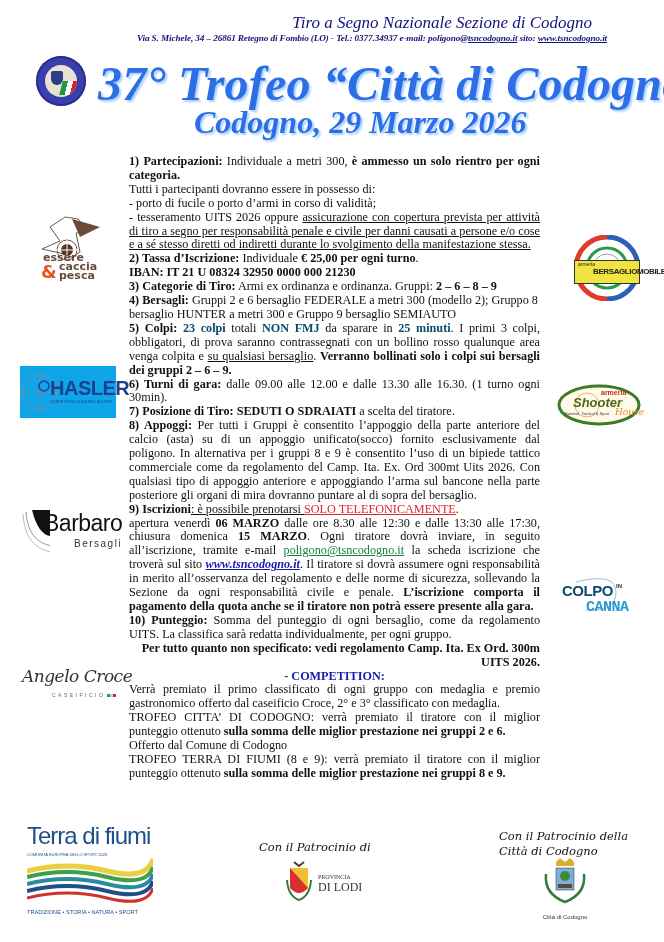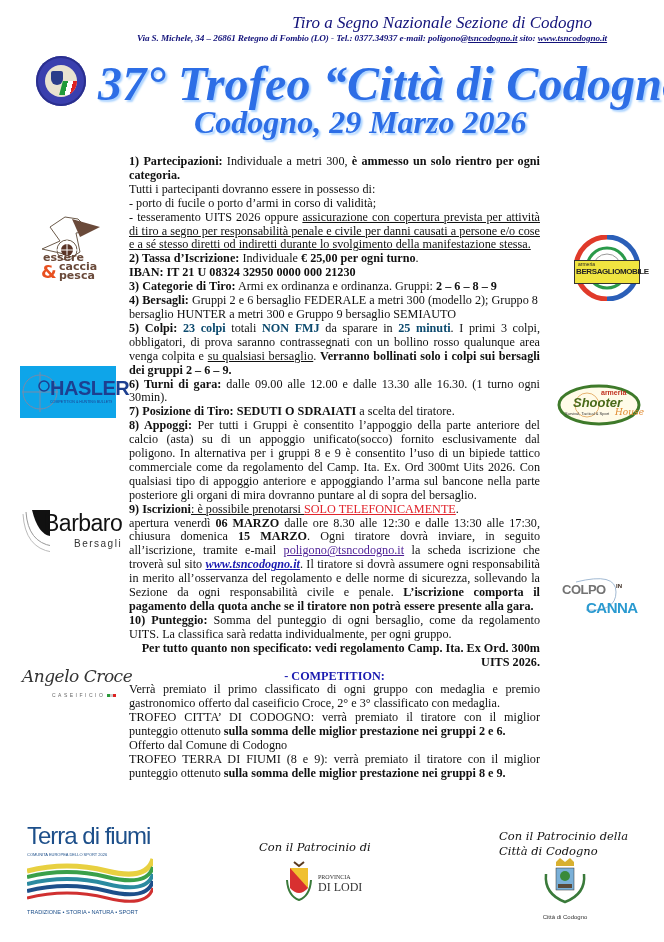--- a/index.html
+++ b/index.html
@@ -12,21 +12,21 @@
   .subtitle { left:194px; top:104px; font-style:italic; font-weight:bold; font-size:32px; color:#2d6ee6; text-shadow:2px 2px 2px #a9d2ff; white-space:nowrap; }
   .emblem { left:36px; top:56px; width:50px; height:50px; border-radius:50%; background:#3a3fae; box-shadow:0 0 0 2px #2a2f8e inset; }
   .emblem .inner { position:absolute; left:9px; top:9px; width:32px; height:32px; border-radius:50%; background:#e8e2d0; overflow:hidden; }
   .emblem .flag { position:absolute; left:16px; top:16px; width:16px; height:14px; background:linear-gradient(90deg,#1f9a3a 33%,#fff 33% 66%,#d22 66%); transform:skewX(-15deg); }
   .emblem .shield { position:absolute; left:6px; top:6px; width:12px; height:14px; background:#2a3c8a; border-radius:2px 2px 6px 6px; }
   .body { left:129px; top:155px; width:411px; font-size:12.2px; line-height:13.9px; text-align:justify; }
   .body p { margin:0; }
   .b { font-weight:bold; }
   .r { color:#0c4a6e; font-weight:bold; }
   .u { text-decoration:underline; }
-  .link { color:#4c1d95; text-decoration:underline; }
+  .link { color:#15803d; text-decoration:underline; }
   .linki { color:#1a1ab0; text-decoration:underline; font-style:italic; font-weight:bold; }
   .rs { color:#e0242c; text-decoration:underline; }
   .prem { text-align:center; color:#1a1ab0; font-weight:bold; }
   .logo { position:absolute; }
   .footer-pat { font-family:"DejaVu Serif",serif; font-style:italic; font-size:11.5px; color:#111; white-space:nowrap; }
 </style>
 </head>
 <body>
 
 <div class="abs hdr1">Tiro a Segno Nazionale Sezione di Codogno</div>
@@ -85,42 +85,42 @@
 
 <div class="logo" style="left:574px;top:235px;width:66px;height:66px;">
   <svg width="66" height="66" viewBox="0 0 66 66">
     <path d="M33 2 A31 31 0 0 0 33 64" fill="none" stroke="#e03a2a" stroke-width="5"></path>
     <path d="M33 2 A31 31 0 0 1 33 64" fill="none" stroke="#2b5fb8" stroke-width="5"></path>
     <circle cx="33" cy="33" r="20" fill="none" stroke="#2a9a4a" stroke-width="3"></circle>
     <circle cx="33" cy="33" r="14" fill="none" stroke="#999" stroke-width="1"></circle>
   </svg>
   <div style="position:absolute;left:0;top:25px;width:64px;height:22px;background:#f0e440;border:1px solid #333;">
     <div style="font-family:'Liberation Sans',sans-serif;font-size:5px;padding-left:3px;color:#222;">armeria</div>
-    <div style="font-family:'Liberation Sans',sans-serif;font-size:8px;font-weight:bold;padding-left:1px;color:#222;letter-spacing:-0.4px;white-space:nowrap;">BERSAGLIOMOBILE</div>
+    <div style="font-family:'Liberation Sans',sans-serif;font-size:8px;font-weight:bold;padding-left:18px;color:#222;letter-spacing:-0.4px;white-space:nowrap;">BERSAGLIOMOBILE</div>
   </div>
 </div>
 
 <div class="logo" style="left:557px;top:383px;width:84px;height:44px;">
   <svg width="84" height="44" viewBox="0 0 84 44">
     <ellipse cx="42" cy="22" rx="40" ry="19" fill="#fffbe8" stroke="#3e7a2a" stroke-width="3"></ellipse>
     <circle cx="30" cy="22" r="12" fill="none" stroke="#e0a050" stroke-width="0.8"></circle>
   </svg>
   <div style="position:absolute;left:44px;top:6px;font-family:'Liberation Sans',sans-serif;font-size:7px;font-weight:bold;color:#c03020;">armeria</div>
   <div style="position:absolute;left:16px;top:12px;font-family:'Liberation Sans',sans-serif;font-size:13px;font-weight:bold;font-style:italic;color:#4a6a1a;">Shooter</div>
   <div style="position:absolute;left:58px;top:24px;font-family:'DejaVu Serif',serif;font-size:9px;font-style:italic;color:#e08a30;">House</div>
   <div style="position:absolute;left:8px;top:28px;font-family:'Liberation Sans',sans-serif;font-size:4px;color:#333;white-space:nowrap;">Survival, Tactical &amp; Sport</div>
 </div>
 
 <div class="logo" style="left:556px;top:572px;width:96px;height:50px;">
   <svg width="96" height="50" viewBox="0 0 96 50" style="position:absolute;left:0;top:0">
     <path d="M20 10 Q60 0 60 20 Q60 40 30 38" fill="none" stroke="#8aa8c8" stroke-width="0.8"></path>
   </svg>
-  <div style="position:absolute;left:6px;top:10px;font-family:'Liberation Sans',sans-serif;font-weight:bold;font-size:13px;color:#737373;letter-spacing:-0.5px;">COLPO</div>
+  <div style="position:absolute;left:6px;top:10px;font-family:'Liberation Sans',sans-serif;font-weight:bold;font-size:15px;color:#0c4a6e;letter-spacing:-0.5px;">COLPO</div>
   <div style="position:absolute;left:60px;top:11px;font-family:'Liberation Sans',sans-serif;font-weight:bold;font-size:6px;color:#3a2a20;">IN</div>
-  <div style="position:absolute;left:30px;top:27px;font-family:Liberation Sans, sans-serif;font-weight:bold;font-size:15px;color:#2a9ad0;letter-spacing:-0.5px;">CANNA</div>
+  <div style="position:absolute;left:30px;top:27px;font-family:Liberation Mono, monospace;font-weight:bold;font-size:15px;color:#2a9ad0;letter-spacing:-0.5px;">CANNA</div>
 </div>
 
 <div class="abs body">
   <p><span class="b">1) Partecipazioni:</span><span> Individuale a metri 300, </span><span class="b">è ammesso un solo rientro per ogni categoria.</span></p>
   <p>Tutti i partecipanti dovranno essere in possesso di:</p>
   <p>- porto di fucile o porto d’armi in corso di validità;</p>
   <p><span>- tesseramento UITS 2026 oppure </span><span class="u">assicurazione con copertura prevista per attività di tiro a segno per responsabilità penale e civile per danni causati a persone e/o cose e a sé stesso diretti od indiretti durante lo svolgimento della manifestazione stessa.</span></p>
 
   <p><span class="b">2) Tassa d’Iscrizione:</span><span> Individuale </span><span class="b">€ 25,00 per ogni turno</span><span>.</span></p>
   <p class="b">IBAN: IT 21 U 08324 32950 0000 000 21230</p>

